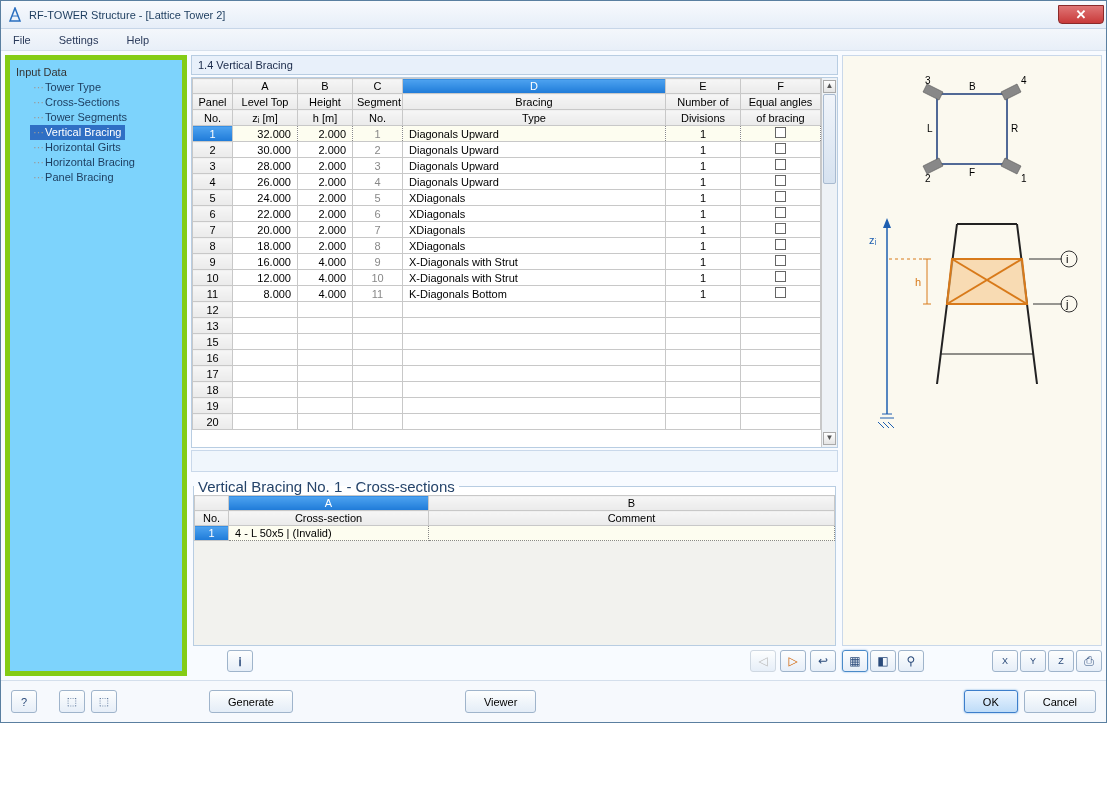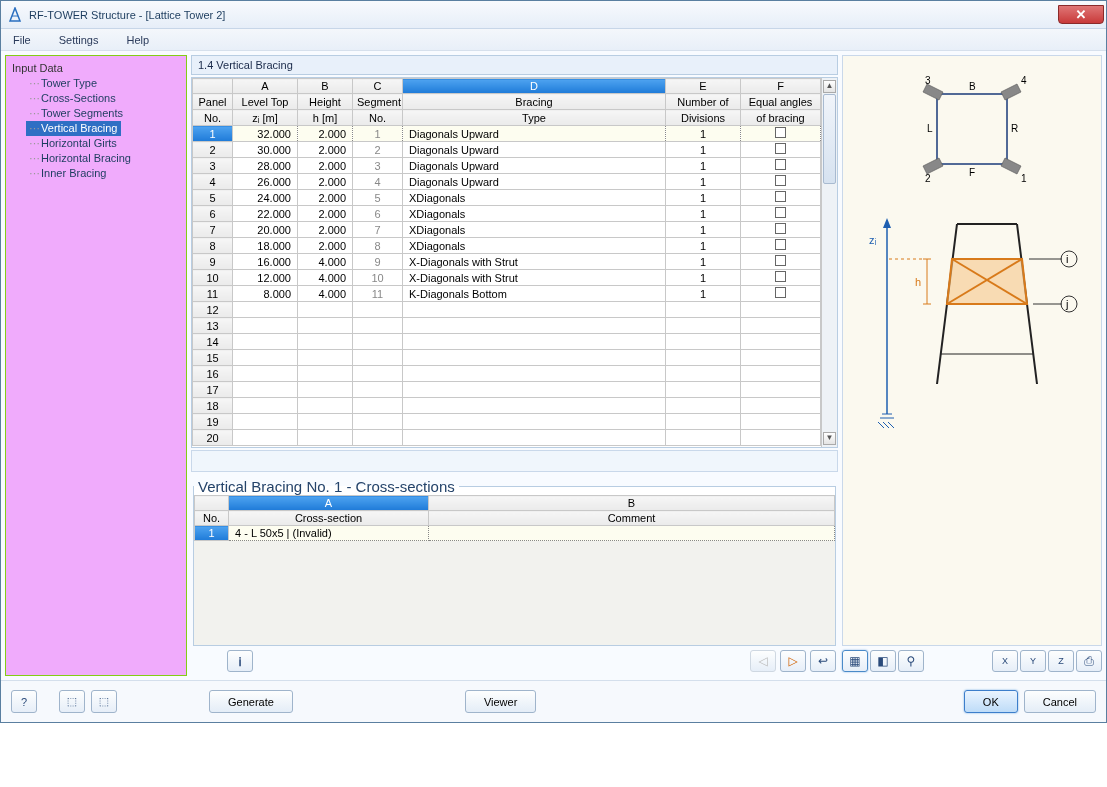--- a/index.html
+++ b/index.html
@@ -60,22 +60,22 @@
     display:flex;
     padding: 4px;
     gap:4px;
     background:#f8fbff;
     min-height:0;
   }
 
   
   .treepanel {
     width: 182px;
-    border:1px solid #84cc16;
-    background:#f0abfc;
+    border:5px solid #84cc16;
+    background:#7dd3fc;
     padding:4px 2px;
     display:flex;flex-direction:column;
     min-height:0;
   }
   .tree-title { padding:2px 4px; color:#333; }
   .treelist { padding-left: 12px;}
   .treeitem {
     padding:1px 3px;
     margin:0 0 0 6px;
     white-space:nowrap;
@@ -287,21 +287,21 @@
   <div class="menubar">
     <div class="menuitem">File</div>
     <div class="menuitem">Settings</div>
     <div class="menuitem">Help</div>
   </div>
 
   <div class="content">
 
     <div class="treepanel">
       <div class="tree-title">Input Data</div>
-      <div class="treelist" id="treelist"><div class="treeitem">Tower Type</div><div class="treeitem">Cross-Sections</div><div class="treeitem">Tower Segments</div><div class="treeitem selected">Vertical Bracing</div><div class="treeitem">Horizontal Girts</div><div class="treeitem">Horizontal Bracing</div><div class="treeitem">Inner Bracing</div></div>
+      <div class="treelist" id="treelist"><div class="treeitem">Tower Type</div><div class="treeitem">Cross-Sections</div><div class="treeitem">Tower Segments</div><div class="treeitem selected">Vertical Bracing</div><div class="treeitem">Horizontal Girts</div><div class="treeitem">Horizontal Bracing</div><div class="treeitem">Panel Bracing</div></div>
     </div>
 
     <div class="mainarea">
 
       <div class="center">
 
         <div class="section-title">1.4 Vertical Bracing</div>
 
         <div class="gridbox">
           <div style="flex:1;overflow:hidden;">
@@ -456,29 +456,20 @@
                   <tr>
                     <td class="rownum">13</td>
                     <td></td>
                     <td></td>
                     <td></td>
                     <td></td>
                     <td></td>
                     <td></td>
                   </tr>
                   <tr>
-                    <td class="rownum">14</td>
-                    <td></td>
-                    <td></td>
-                    <td></td>
-                    <td></td>
-                    <td></td>
-                    <td></td>
-                  </tr>
-                  <tr>
                     <td class="rownum">15</td>
                     <td></td>
                     <td></td>
                     <td></td>
                     <td></td>
                     <td></td>
                     <td></td>
                   </tr>
                   <tr>
                     <td class="rownum">16</td>

